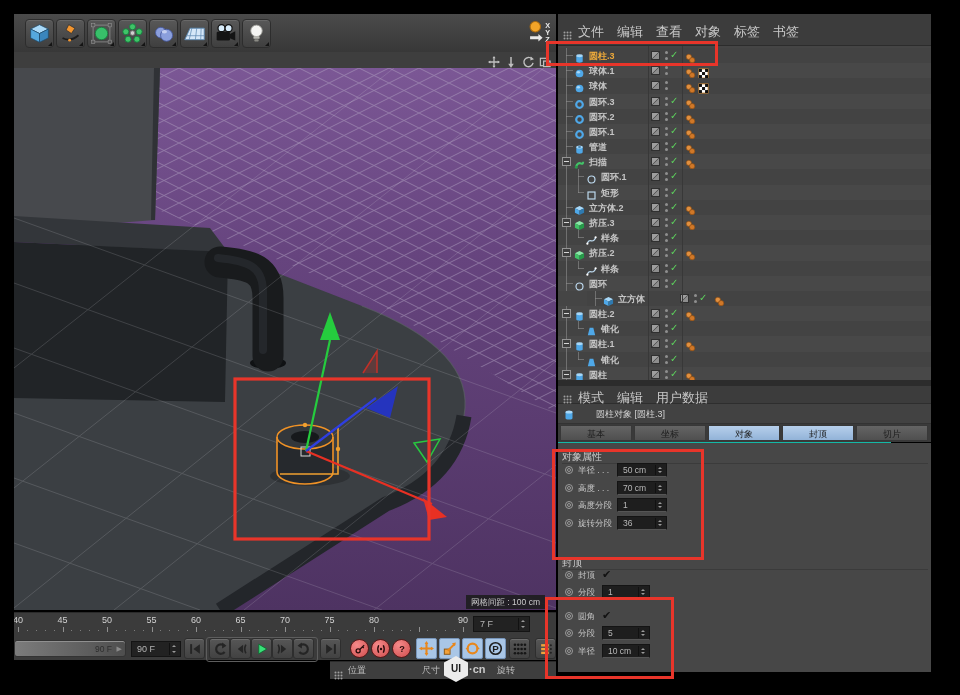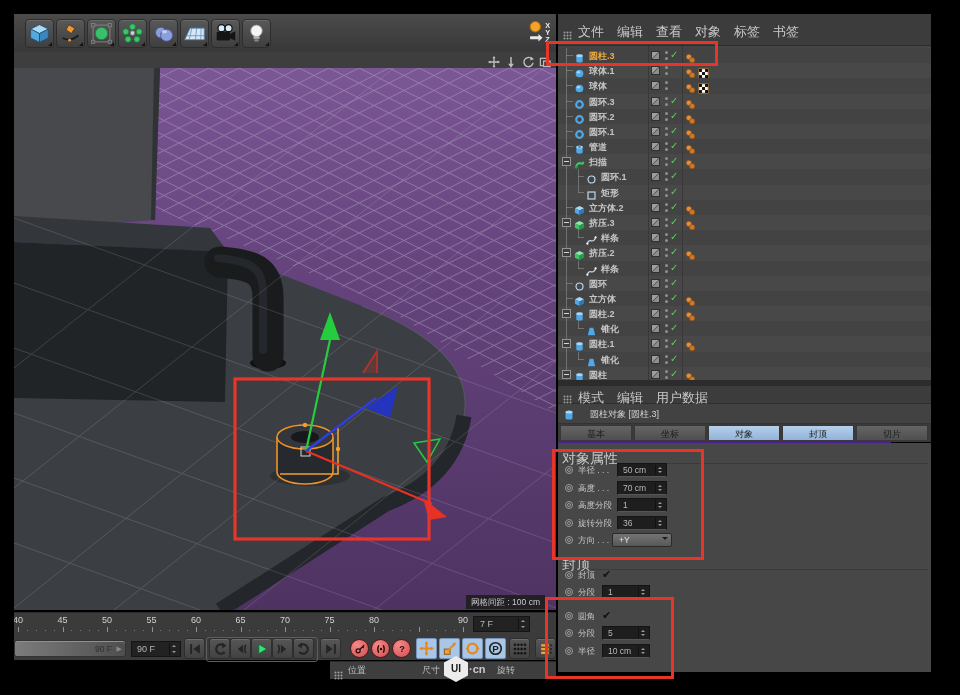--- a/index.html
+++ b/index.html
@@ -93,33 +93,33 @@
   .vsq{position:absolute;left:93px;top:3px;width:9px;height:9px;border:1px solid #303030;box-sizing:border-box;
        background:linear-gradient(135deg,#9e9e9e 42%,#585858 50%,#8e8e8e 58%);}
   .vdots{position:absolute;left:107px;top:2px;width:4px;height:11px;}
   .vdots i{position:absolute;left:0;width:3px;height:3px;border-radius:50%;background:#8f8f8f;}
   .vdots i.d1{top:1px;} .vdots i.d2{top:7px;}
   .chk{position:absolute;left:112px;top:1px;font-size:10px;color:#5dd05d;font-weight:bold;}
   .tagwrap{position:absolute;left:127px;top:2px;display:flex;gap:2px;}
   .tagwrap span{width:11px;height:11px;display:block;}
   #panel-divider{position:absolute;left:544px;top:366px;width:373px;height:6px;background:#2c2c2c;}
   
-  #am-panel{position:absolute;left:544px;top:372px;width:333px;height:286px;background:#4c1d95;}
+  #am-panel{position:absolute;left:544px;top:372px;width:333px;height:286px;background:#14b8a6;}
   #am-menu{position:absolute;left:0;top:0;width:373px;height:17px;background:#3c3c3c;border-bottom:1px solid #2e2e2e;}
   #am-menu .grip{position:absolute;left:5px;top:4px;}
   #am-menu-items{position:absolute;left:20px;top:3px;display:flex;gap:13px;}
   #am-title{position:absolute;left:0;top:18px;width:373px;height:19px;background:#424242;border-bottom:1px solid #333;}
   #am-title-icon{position:absolute;left:5px;top:3px;width:12px;height:12px;}
-  #am-title-text{position:absolute;left:32px;top:4px;font-size:9px;color:#d2d2d2;}
+  #am-title-text{position:absolute;left:38px;top:4px;font-size:9px;color:#d2d2d2;}
   #am-tabs{position:absolute;left:0;top:38px;width:373px;height:18px;background:#3a3a3a;}
   .tab{position:absolute;top:1px;height:16px;font-size:9px;line-height:16px;text-align:center;
        color:#1c1c1c;background:linear-gradient(#646464,#4f4f4f);border:1px solid #383838;box-sizing:border-box;}
   .tab.active{background:linear-gradient(#b6cfeb,#92b3d8);}
   #am-body{position:absolute;left:0;top:57px;width:373px;height:229px;background:#474747;overflow:hidden;}
-  .sechead{position:absolute;left:4px;right:3px;height:13px;font-size:14px;color:#cbcbcb;
+  .sechead{position:absolute;left:4px;right:3px;height:13px;font-size:10px;color:#cbcbcb;
        border-bottom:1px solid #3b3b3b;}
   .prow{position:absolute;left:0;width:373px;height:15px;}
   .rc{position:absolute;left:7px;top:3px;width:8px;height:8px;border:1px solid #9a9a9a;border-radius:50%;box-sizing:border-box;}
   .rc::after{content:"";position:absolute;left:1px;top:1px;width:4px;height:4px;border:1px solid #9a9a9a;
        border-radius:50%;box-sizing:border-box;}
   .plabel{position:absolute;left:20px;top:2px;font-size:8.5px;color:#c6c6c6;white-space:nowrap;}
   .pfield{position:absolute;top:0;height:14px;background:#1e1e1e;border:1px solid #141414;border-bottom-color:#555;
        color:#b8b8b8;font-size:8.5px;line-height:13px;padding-left:5px;box-sizing:border-box;}
   .pdrop{position:absolute;top:0;height:14px;background:linear-gradient(#747474,#575757);border:1px solid #2a2a2a;
        color:#e2e2e2;font-size:8.5px;line-height:13px;padding-left:6px;box-sizing:border-box;border-radius:2px;}
@@ -885,21 +885,21 @@
               </svg></span>
             <span class="oname lv0">圆环</span>
             <span class="vsq"></span>
             <span class="vdots">
               <i class="d1"></i>
               <i class="d2"></i>
             </span>
             <span class="chk">✓</span>
             <span class="tagwrap"></span>
           </div>
-          <div class="orow base" style="top: 244.88px;">
+          <div class="orow base" style="top: 244.88px; margin-left: 29px;">
             <span class="trunk"></span>
             <span class="tick0"></span>
             <span class="oicon lv0"><svg viewBox="0 0 12 12" width="100%" height="100%">
                 <polygon points="6,1 11,3.5 6,6 1,3.5" fill="#a8d8f8"></polygon>
                 <polygon points="1,3.5 6,6 6,11 1,8.5" fill="#4fa8e8"></polygon>
                 <polygon points="11,3.5 6,6 6,11 11,8.5" fill="#2f7ab0"></polygon>
               </svg></span>
             <span class="oname lv0">立方体</span>
             <span class="vsq"></span>
             <span class="vdots">
@@ -1063,25 +1063,20 @@
           <div class="prow" style="top: 55px;">
             <span class="rc"></span>
             <span class="plabel">高度分段</span>
             <div class="pfield" style="left: 59px; width: 50px;">1<span class="stp"></span></div>
           </div>
           <div class="prow" style="top: 72.5px; padding-left: 11px;">
             <span class="rc"></span>
             <span class="plabel">旋转分段</span>
             <div class="pfield" style="left: 59px; width: 50px;">36<span class="stp"></span></div>
           </div>
-          <div class="prow" style="top: 90px;">
-            <span class="rc"></span>
-            <span class="plabel">方向 . . .</span>
-            <div class="pdrop" style="left: 54px; width: 60px;">+Y<span class="darr"></span></div>
-          </div>
           <div class="sechead" style="top: 113px;">封顶</div>
           <div class="prow" style="top: 125px;">
             <span class="rc"></span>
             <span class="plabel">封顶</span>
             <span class="pcheck" style="left: 44px;">✔</span>
           </div>
           <div class="prow" style="top: 142px;">
             <span class="rc"></span>
             <span class="plabel">分段</span>
             <div class="pfield" style="left: 44px; width: 48px;">1<span class="stp"></span></div>

